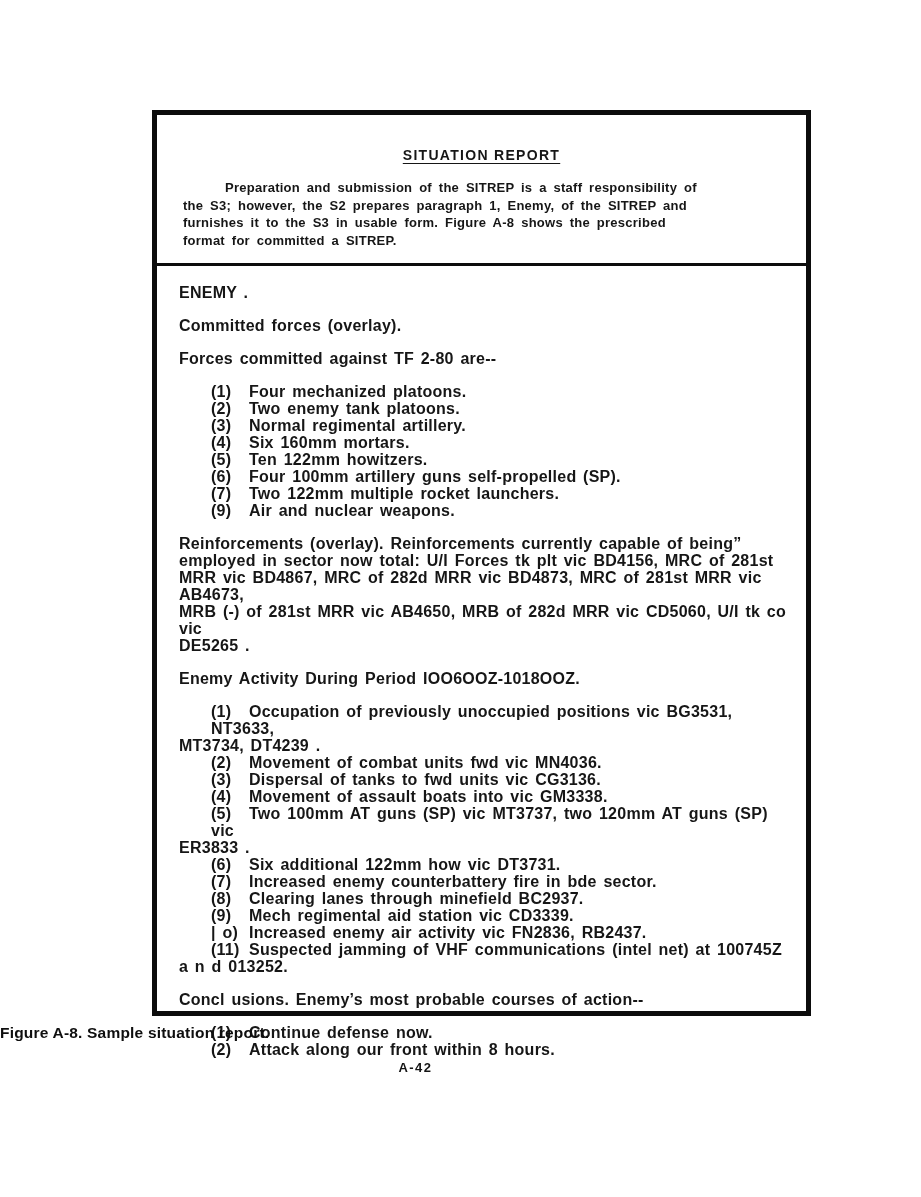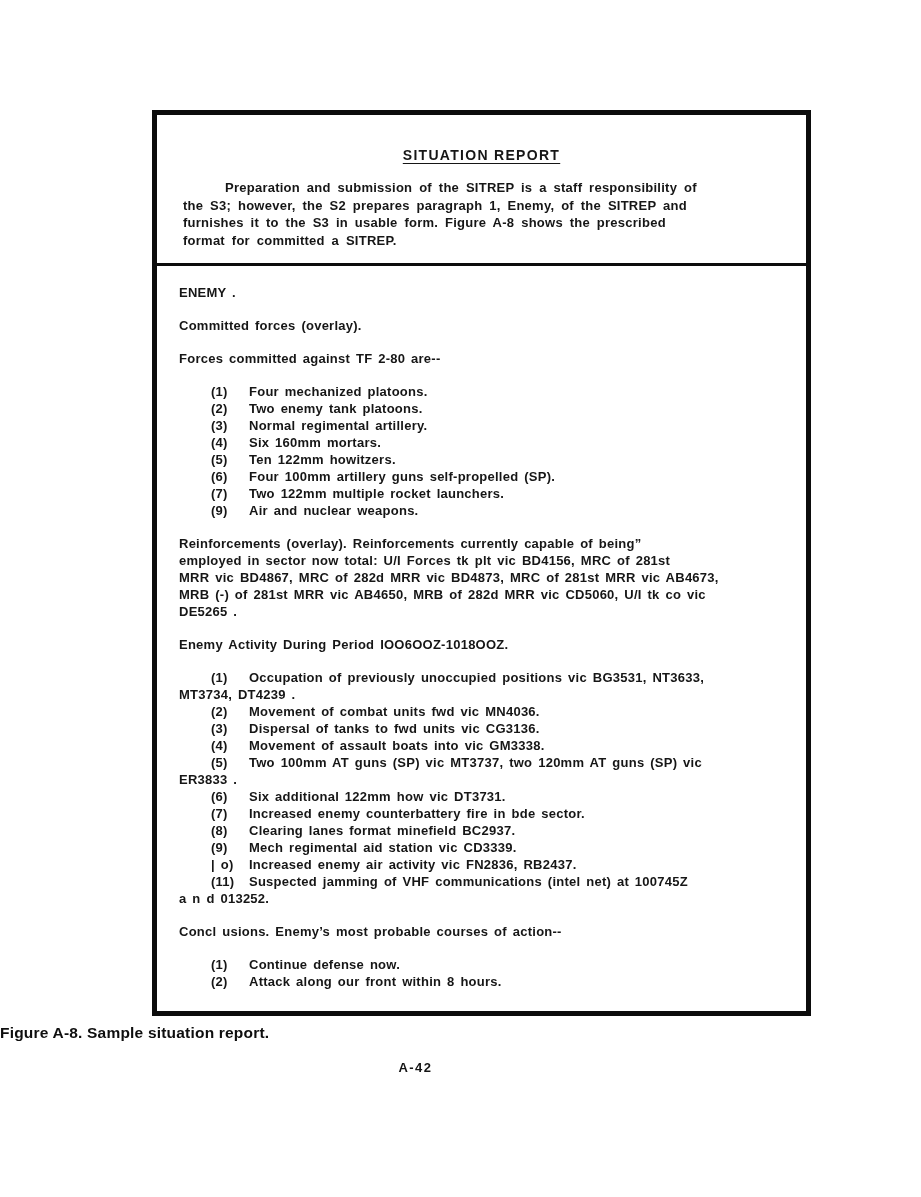--- a/index.html
+++ b/index.html
@@ -24,21 +24,21 @@
     letter-spacing:1.3px; text-decoration:underline; text-underline-offset:3px;
   }
   .intro {
     margin-top:16px; font-weight:bold; font-size:13px;
     line-height:17.5px; letter-spacing:0.25px; word-spacing:3px;
   }
   .intro .line:first-child { text-indent:42px; }
   .rule { border-top:3px solid #0c0c0c; margin-top:14px; }
   .content {
     padding:18px 14px 0 22px;
-    font-weight:bold; font-size:13px; line-height:17px;
+    font-weight:bold; font-size:16px; line-height:17px;
     letter-spacing:0.25px; word-spacing:2px;
   }
   .block { margin-top:16px; }
   .block:first-child { margin-top:0; }
   .line { min-height:17px; }
   .line.item { padding-left:32px; }
   .num { display:inline-block; min-width:38px; }
   .line.cont { padding-left:0; }
   .caption {
     position:absolute; top:1024px; left:0; width:100%;
@@ -101,21 +101,21 @@
       <div class="block list">
           <div class="line item"><span class="num">(1)</span><span>Occupation of previously unoccupied positions vic BG3531, NT3633,</span></div>
           <div class="line cont">MT3734, DT4239 .</div>
           <div class="line item"><span class="num">(2)</span><span>Movement of combat units fwd vic MN4036.</span></div>
           <div class="line item"><span class="num">(3)</span><span>Dispersal of tanks to fwd units vic CG3136.</span></div>
           <div class="line item"><span class="num">(4)</span><span>Movement of assault boats into vic GM3338.</span></div>
           <div class="line item"><span class="num">(5)</span><span>Two 100mm AT guns (SP) vic MT3737,  two 120mm AT guns (SP) vic</span></div>
           <div class="line cont">ER3833 .</div>
           <div class="line item"><span class="num">(6)</span><span>Six additional 122mm how vic DT3731.</span></div>
           <div class="line item"><span class="num">(7)</span><span>Increased enemy counterbattery fire in bde sector.</span></div>
-          <div class="line item"><span class="num">(8)</span><span>Clearing lanes format minefield BC2937.</span></div>
+          <div class="line item"><span class="num">(8)</span><span>Clearing lanes through minefield BC2937.</span></div>
           <div class="line item"><span class="num">(9)</span><span>Mech regimental aid station vic CD3339.</span></div>
           <div class="line item"><span class="num">| o)</span><span>Increased enemy air activity vic FN2836, RB2437.</span></div>
           <div class="line item"><span class="num">(11)</span><span>Suspected jamming of VHF communications (intel net) at 100745Z</span></div>
           <div class="line cont">a n d 013252.</div>
         </div>
 
       <div class="block">Concl usions.   Enemy’s most probable courses of action--</div>
 
       <div class="block list">
           <div class="line item"><span class="num">(1)</span><span>Continue defense now.</span></div>

